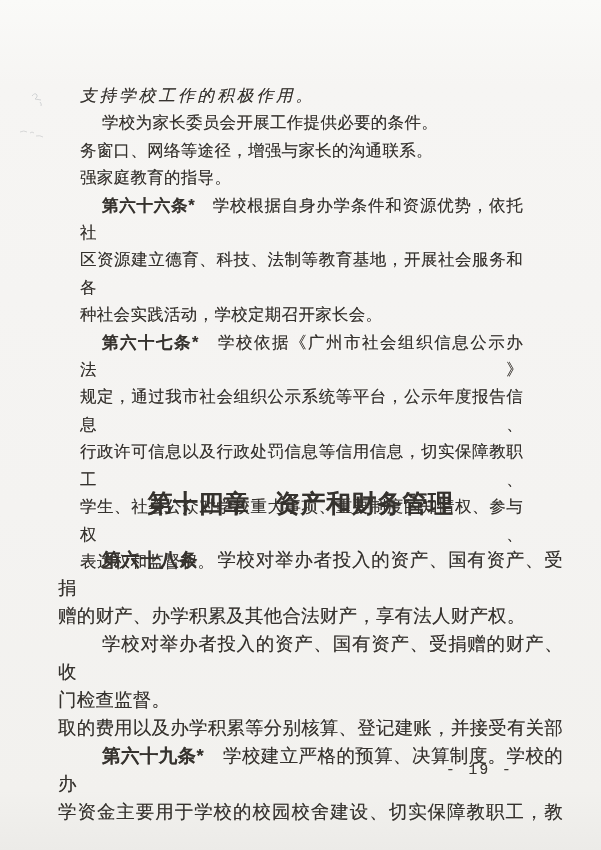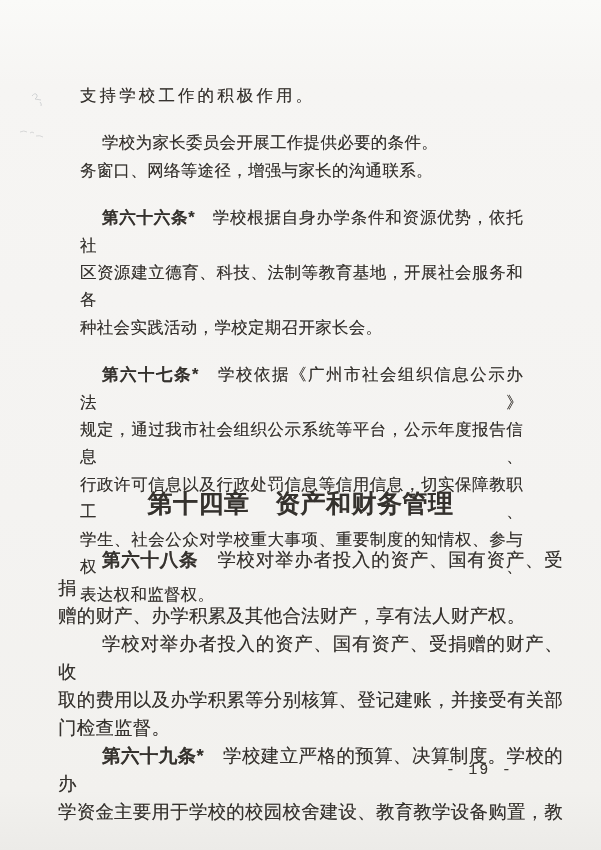--- a/index.html
+++ b/index.html
@@ -40,23 +40,23 @@
     line-height: 28px;
     letter-spacing: 0.2px;
   }
   .ln { white-space: nowrap; }
   .ln.just {
     white-space: normal;
     text-align: justify;
     text-align-last: justify;
     text-justify: inter-character;
   }
-  .sec1 .ind { text-indent: 22px; margin-top: 20px; }
+  .sec1 .ind { text-indent: 22px; }
   .sec2 .ind { text-indent: 44px; }
-  .loose { letter-spacing: 3.1px; }
+  .loose { letter-spacing: 3.1px; font-style: italic; }
   .art {
     font-family: "Liberation Sans", "DejaVu Sans", sans-serif;
     font-weight: 700;
   }
   .chapter {
     position: absolute;
     left: 0;
     top: 489px;
     width: 601px;
     text-align: center;
@@ -89,37 +89,38 @@
 
   <svg class="smudges" width="60" height="60" viewBox="0 0 60 60">
     <path d="M24 10 q3 -4 5 -1 q1 2 -2 4 l6 1 M32 16 q2 2 1 4" fill="none" stroke="#9aa0a6" stroke-width="1"></path>
     <path d="M12 46 q4 -2 7 0 M22 47 q2 -2 4 0 M28 50 q4 -1 7 1" fill="none" stroke="#a7aaad" stroke-width="1"></path>
   </svg>
 
   <div class="section sec1 txt">
     <div class="ln loose"><span class="art"></span><span>支持学校工作的积极作用。</span></div>
     <div class="ln ind"><span class="art"></span><span>学校为家长委员会开展工作提供必要的条件。</span></div>
     <div class="ln"><span class="art"></span><span>务窗口、网络等途径，增强与家长的沟通联系。</span></div>
+    <div class="ln"><span class="art"></span><span>强家庭教育的指导。</span></div>
     <div class="ln ind just"><span class="art">第六十六条*</span><span>　学校根据自身办学条件和资源优势，依托社</span></div>
     <div class="ln just"><span class="art"></span><span>区资源建立德育、科技、法制等教育基地，开展社会服务和各</span></div>
     <div class="ln"><span class="art"></span><span>种社会实践活动，学校定期召开家长会。</span></div>
     <div class="ln ind just"><span class="art">第六十七条*</span><span>　学校依据《广州市社会组织信息公示办法》</span></div>
     <div class="ln just"><span class="art"></span><span>规定，通过我市社会组织公示系统等平台，公示年度报告信息、</span></div>
     <div class="ln just"><span class="art"></span><span>行政许可信息以及行政处罚信息等信用信息，切实保障教职工、</span></div>
     <div class="ln just"><span class="art"></span><span>学生、社会公众对学校重大事项、重要制度的知情权、参与权、</span></div>
     <div class="ln"><span class="art"></span><span>表达权和监督权。</span></div>
   </div>
 
   <div class="chapter txt">第十四章　资产和财务管理</div>
 
   <div class="section sec2 txt">
     <div class="ln ind just"><span class="art">第六十八条</span><span>　学校对举办者投入的资产、国有资产、受捐</span></div>
     <div class="ln"><span class="art"></span><span>赠的财产、办学积累及其他合法财产，享有法人财产权。</span></div>
     <div class="ln ind just"><span class="art"></span><span>学校对举办者投入的资产、国有资产、受捐赠的财产、收</span></div>
+    <div class="ln"><span class="art"></span><span>门检查监督。</span></div>
     <div class="ln just"><span class="art"></span><span>取的费用以及办学积累等分别核算、登记建账，并接受有关部</span></div>
-    <div class="ln"><span class="art"></span><span>门检查监督。</span></div>
     <div class="ln ind just"><span class="art">第六十九条*</span><span>　学校建立严格的预算、决算制度。学校的办</span></div>
-    <div class="ln just"><span class="art"></span><span>学资金主要用于学校的校园校舍建设、教育教学设备购置，教</span></div>
+    <div class="ln just"><span class="art"></span><span>学资金主要用于学校的校园校舍建设、切实保障教职工，教</span></div>
   </div>
 
   <div class="pagenum txt">- 19 -</div>
 
 </div>
 
 </body></html>

